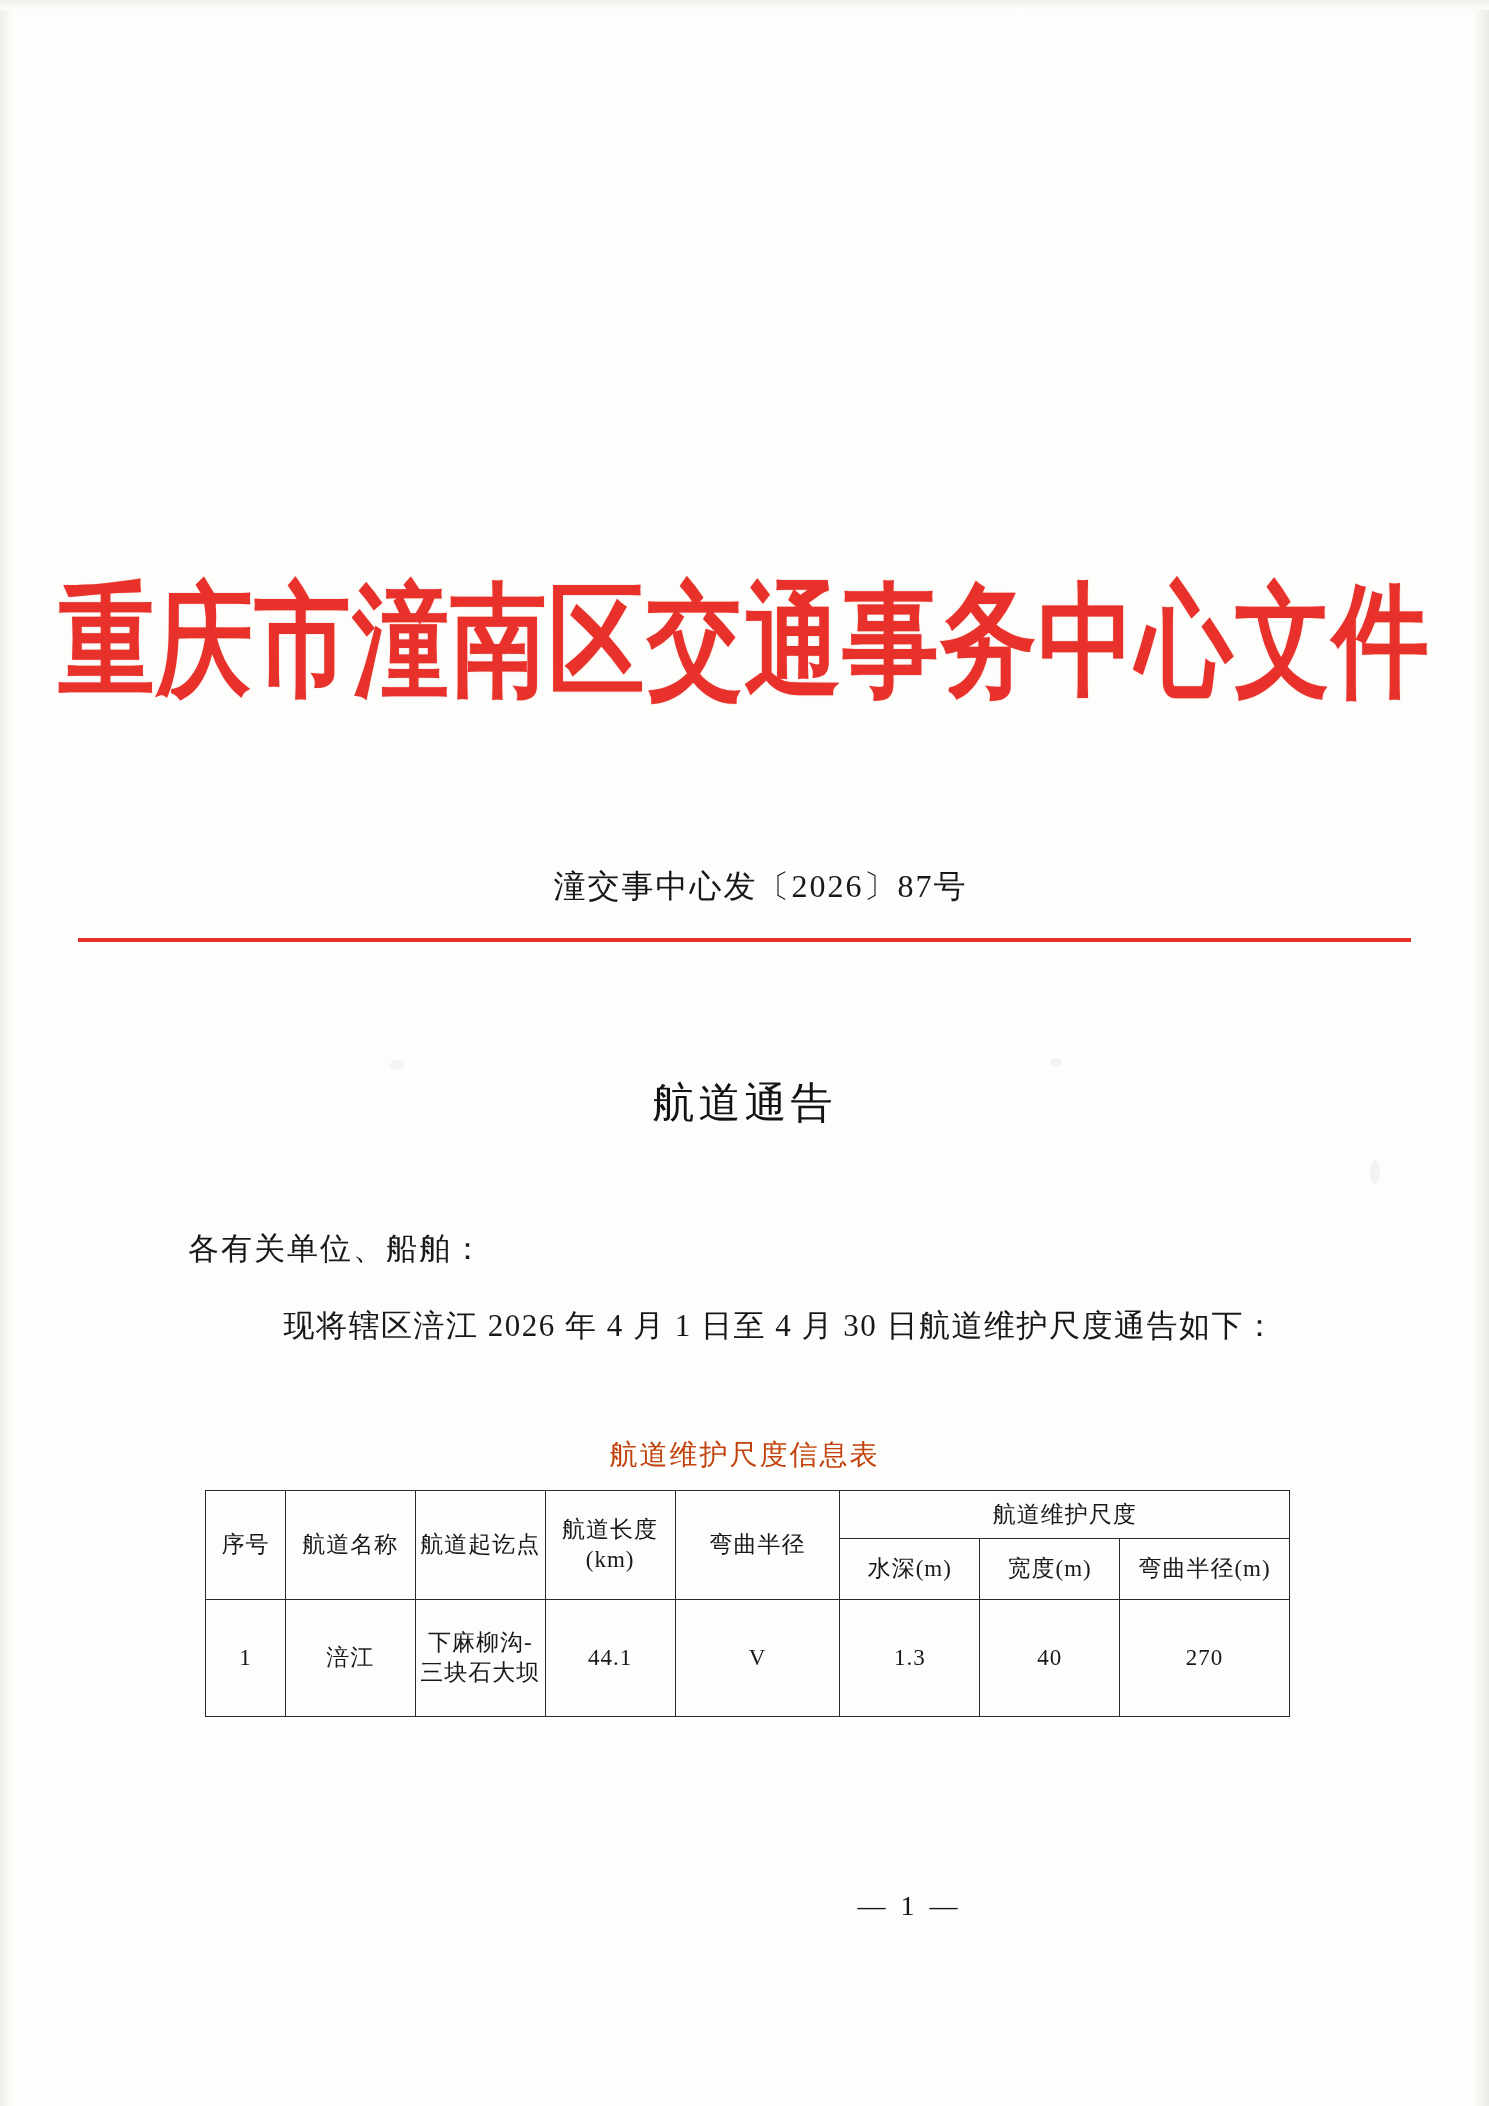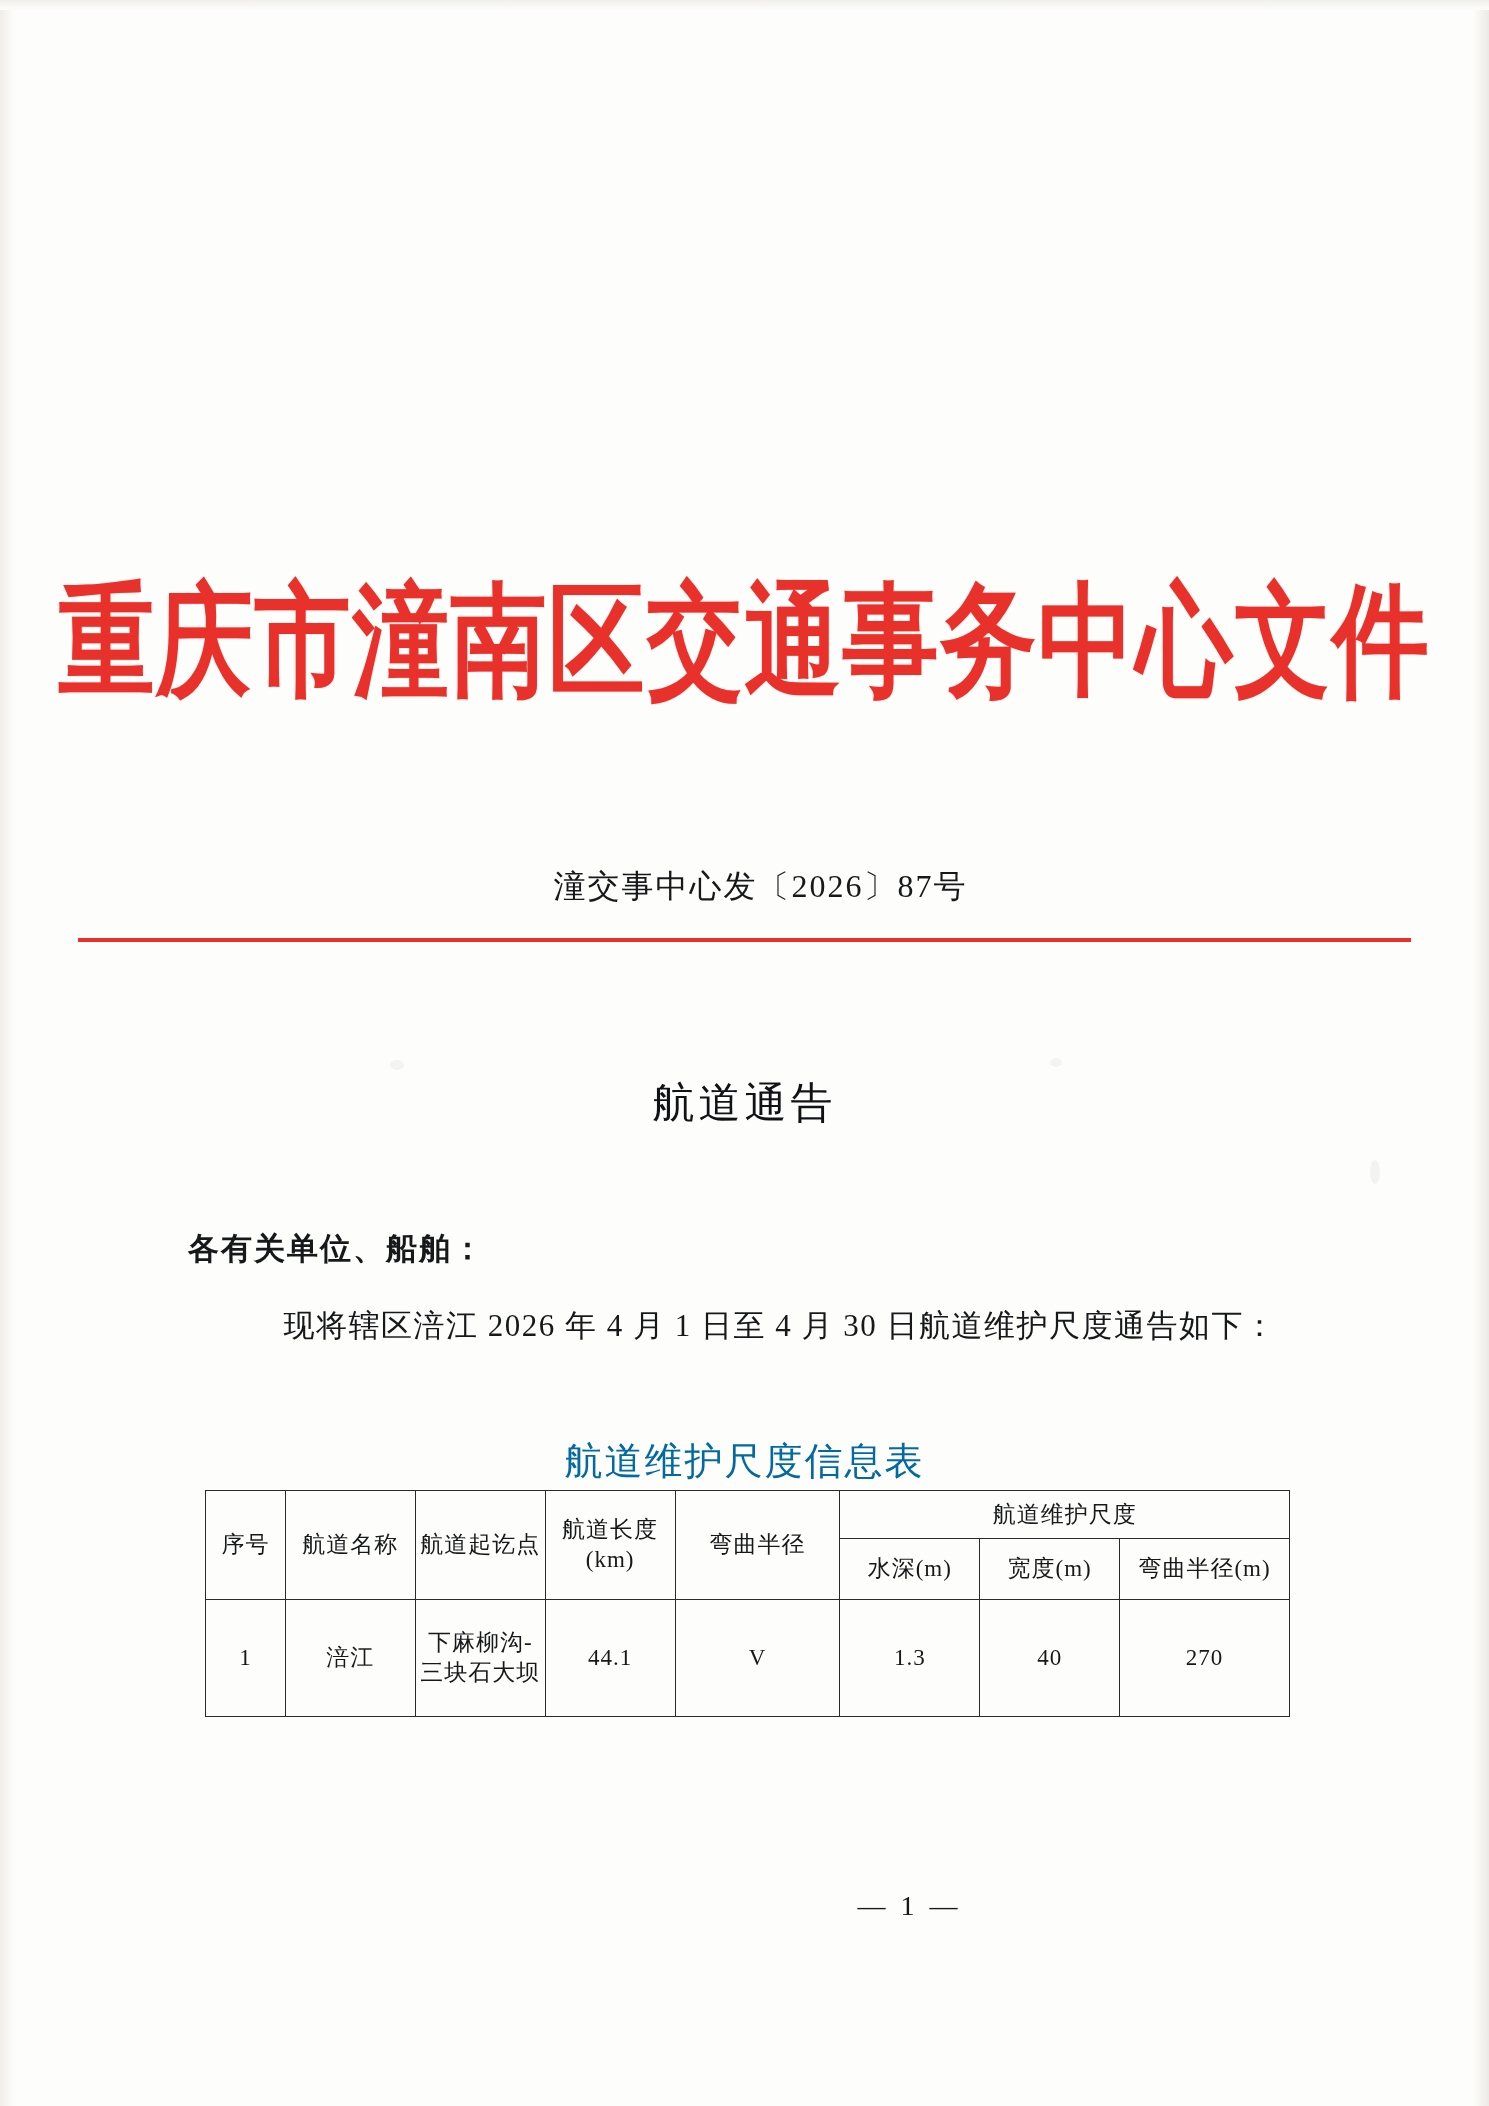--- a/index.html
+++ b/index.html
@@ -92,21 +92,20 @@
     color: #111215;
   }
 
   .salutation {
     position: absolute;
     left: 188px;
     top: 1228px;
     font-size: 31px;
     letter-spacing: 2px;
     color: #17181a;
-    font-weight: bold;
   }
 
   .body-para {
     position: absolute;
     left: 188px;
     top: 1300px;
     width: 1120px;
     font-size: 31px;
     line-height: 52px;
     letter-spacing: 1.5px;
@@ -114,23 +113,23 @@
     color: #17181a;
     text-align: center;
   }
 
   .table-caption {
     position: absolute;
     left: 0;
     top: 1436px;
     width: 1489px;
     text-align: center;
-    font-size: 38px;
-    letter-spacing: 2px;
-    color: #0369a1;
+    font-size: 28px;
+    letter-spacing: 2px;
+    color: #c2410c;
   }
 
   table.channel-table {
     position: absolute;
     left: 205px;
     top: 1490px;
     width: 1085px;
     border-collapse: collapse;
     font-size: 23px;
     color: #17181a;

